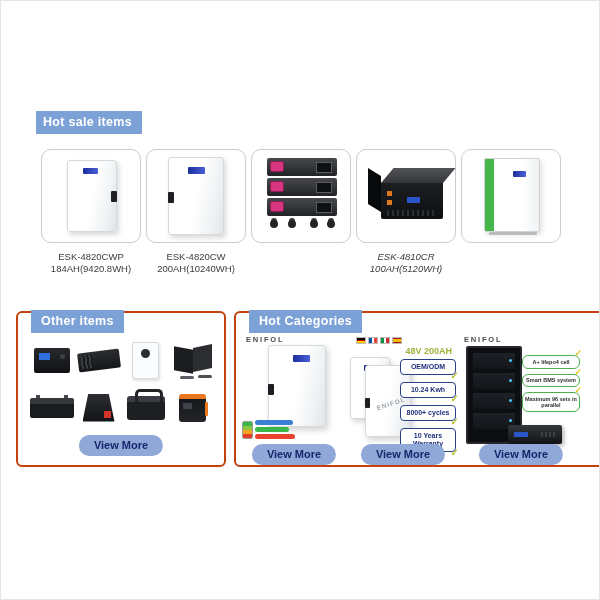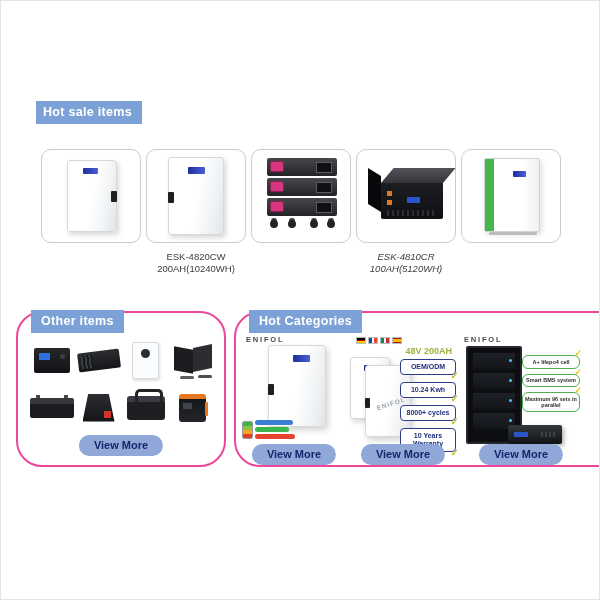--- a/index.html
+++ b/index.html
@@ -35,21 +35,21 @@
   .r4f .o1 { top:8px; } .r4f .o2 { top:17px; }
   .r4f::after { content:""; position:absolute; left:6px; bottom:3px; width:50px; height:6px;
     background:repeating-linear-gradient(90deg,#2c2e33 0 2px,transparent 2px 5px); }
 
   
   .cab { position:absolute; left:22px; top:8px; width:56px; height:74px; border:1px solid #cfd3d6; border-radius:2px;
     background:linear-gradient(90deg,#45b649 0 16%,#ffffff 16% 70%,#eef1f3); box-shadow:2px 3px 5px rgba(0,0,0,.12); }
   .cab::after { content:""; position:absolute; left:4px; bottom:-4px; width:48px; height:3px; background:#b9bdc0; border-radius:1px; }
 
   
-  .lbox { position:absolute; top:310px; height:156px; background:#fff; border:2px solid #ec4899; border-radius:26px;padding-left:20px; }
+  .lbox { position:absolute; top:310px; height:156px; background:#fff; border:2px solid #c2410c; border-radius:6px;padding-left:20px; }
   .lbox .sec-badge { top:-3px; left:13px; }
   .vmore { position:absolute; background:#8fa8d8; color:#17256b; font-weight:bold; font-size:11px; padding:4px 15px 5px; border-radius:12px; border:none; cursor:pointer; white-space:nowrap; }
 
   
   .ogrid { position:absolute; left:10px; top:24px; width:188px; height:94px; display:flex; flex-wrap:wrap; }
   .ocell { width:47px; height:47px; display:flex; align-items:center; justify-content:center; position:relative; }
   .o-ps { width:36px; height:25px; background:linear-gradient(#26282c,#101215); border-radius:2px; position:relative; }
   .o-ps::before { content:""; position:absolute; left:5px; top:5px; width:11px; height:7px; background:#2e6fe0; }
   .o-ps::after { content:""; position:absolute; right:5px; top:6px; width:5px; height:5px; background:#3c4046; border-radius:50%; }
   .o-inv { width:42px; height:19px; background:linear-gradient(#2b2d31,#141619); transform:rotate(-7deg); border-radius:2px; position:relative; }
@@ -106,21 +106,21 @@
   .runit { position:absolute; left:46px; top:92px; width:54px; height:19px; background:linear-gradient(#33363c,#101215); border-radius:2px; box-shadow:2px 2px 4px rgba(0,0,0,.3); }
   .runit::before { content:""; position:absolute; left:6px; top:7px; width:14px; height:5px; background:#2a55c8; }
   .runit::after { content:""; position:absolute; right:5px; top:7px; width:16px; height:5px;
     background:repeating-linear-gradient(90deg,#3c4046 0 2px,transparent 2px 4px); }
 </style>
 </head>
 <body>
 
 <div class="page">
 
-  <div class="sec-badge" style="left:35px; top:100px;padding-left:7px;">Hot sale items</div>
+  <div class="sec-badge" style="left:35px; top:110px;padding-left:7px;">Hot sale items</div>
 
   <div class="pcard" style="left:40px;">
     <div class="wb" style="left:25px; top:10px; width:50px; height:72px;">
       <div class="scr" style="left:15px; top:7px; width:15px; height:6px;"></div>
       <div class="port" style="right:-1px; top:30px; width:6px; height:11px;"></div>
     </div>
   </div>
   <div class="pcard" style="left:145px;">
     <div class="wb" style="left:21px; top:7px; width:56px; height:78px;">
       <div class="scr" style="left:19px; top:9px; width:17px; height:7px;"></div>
@@ -148,20 +148,24 @@
           <span class="lcd"></span>
         </div>
     </div>
   </div>
   <div class="pcard" style="left:460px;">
     <div class="cab">
       <div class="scr" style="left:28px; top:12px; width:13px; height:6px;"></div>
     </div>
   </div>
 
+  <div class="plabel" style="left:35px;">
+    <div>ESK-4820CWP</div>
+    <div>184AH(9420.8WH)</div>
+  </div>
   <div class="plabel" style="left:140px;">
     <div>ESK-4820CW</div>
     <div>200AH(10240WH)</div>
   </div>
   <div class="plabel" style="left:350px;font-style:italic;">
     <div>ESK-4810CR</div>
     <div>100AH(5120WH)</div>
   </div>
 
   <div class="lbox" style="left:15px; width:210px;">

